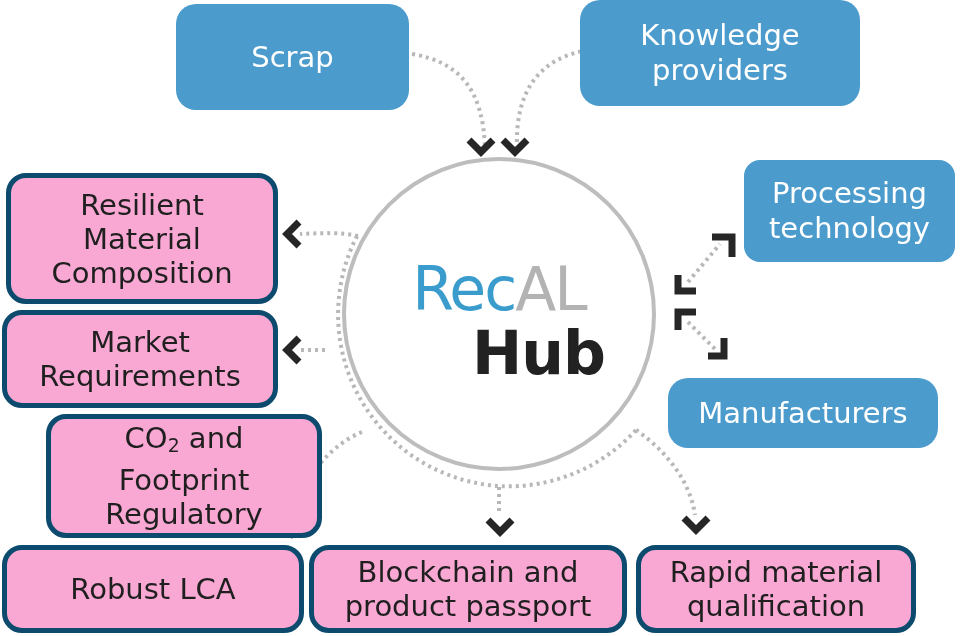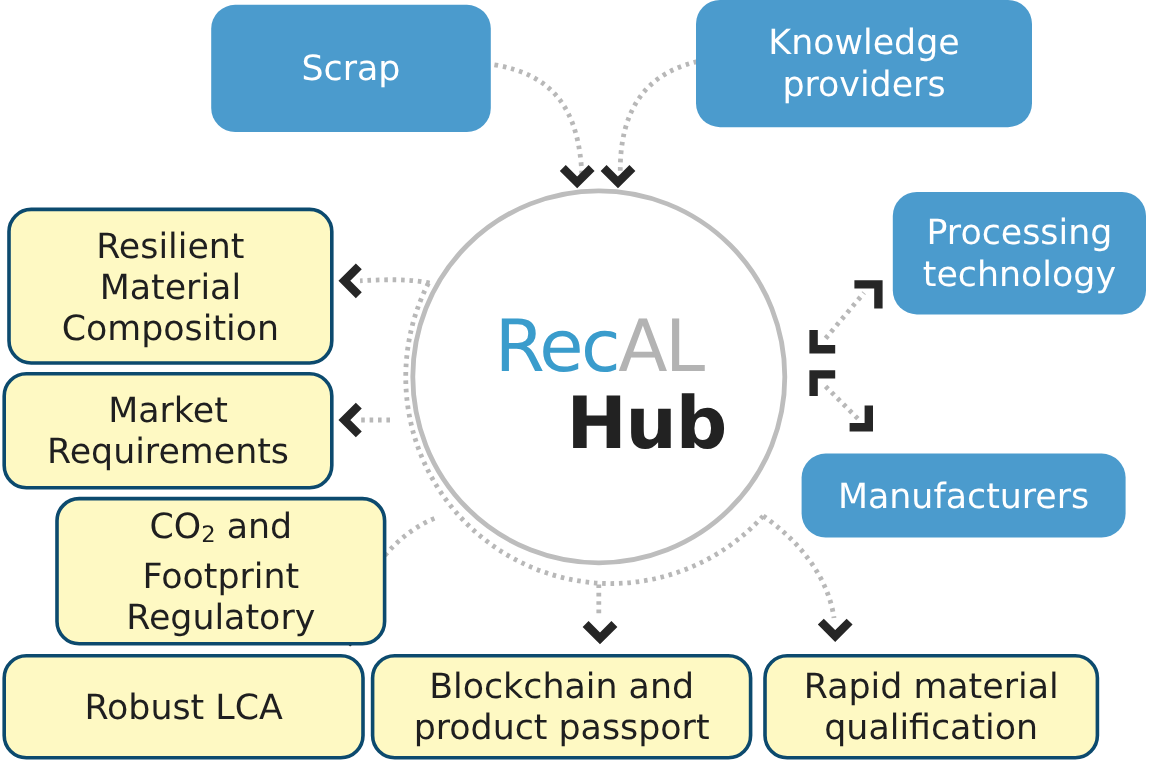--- a/index.html
+++ b/index.html
@@ -1,21 +1,21 @@
 <!DOCTYPE html>
 <html><head>
 <meta charset="utf-8">
 <style>
   html, body { margin:0; padding:0; background:#ffffff; }
   body { width:964px; height:636px; position:relative; overflow:hidden;
          font-family:"DejaVu Sans", sans-serif; }
   .box { position:absolute; box-sizing:border-box; display:flex; align-items:center;
          justify-content:center; text-align:center; }
   .blue { background:#4b9bcd; color:#ffffff; border-radius:20px; font-size:29px; line-height:35px; }
-  .white { background:#fef9c3; color:#1f1f1f; border:3px solid #0c4a6e; border-radius:20px;
+  .white { background:#f9a8d4; color:#1f1f1f; border:5px solid #0c4a6e; border-radius:20px;
            font-size:29px; line-height:34px; }
   .box span { display:block; white-space:pre-line; }
   #links { position:absolute; left:0; top:0; }
   .hub-line1 { position:absolute; left:393px; top:258px; width:212px; text-align:center;
                font-weight:normal; font-size:60px; line-height:62px; letter-spacing:-2px; }
   .hub-line2 { position:absolute; left:393px; top:322px; width:212px; text-align:right;
                font-weight:bold; font-size:60px; line-height:62px; color:#222222; letter-spacing:-1px; }
   sub { font-size:0.65em; vertical-align:-0.2em; }
 </style>
 </head>
@@ -72,21 +72,21 @@
 </div>
 <div class="hub-line2">Hub</div>
 
 <div class="box blue" style="left:176px; top:4px; width:233px; height:106px;">
   <span>Scrap</span>
 </div>
 <div class="box blue" style="left:580px; top:0px; width:280px; height:106px;">
   <span>Knowledge
 providers</span>
 </div>
-<div class="box blue" style="left:744px; top:160px; width:211px; height:102px;">
+<div class="box blue" style="left:744px; top:160px; width:211px; height:102px;border-radius:16px;">
   <span>Processing
 technology</span>
 </div>
 <div class="box blue" style="left:668px; top:378px; width:270px; height:70px;">
   <span>Manufacturers</span>
 </div>
 
 <div class="box white" style="left:6px; top:173px; width:272px; height:131px;">
   <span>Resilient
 Material

